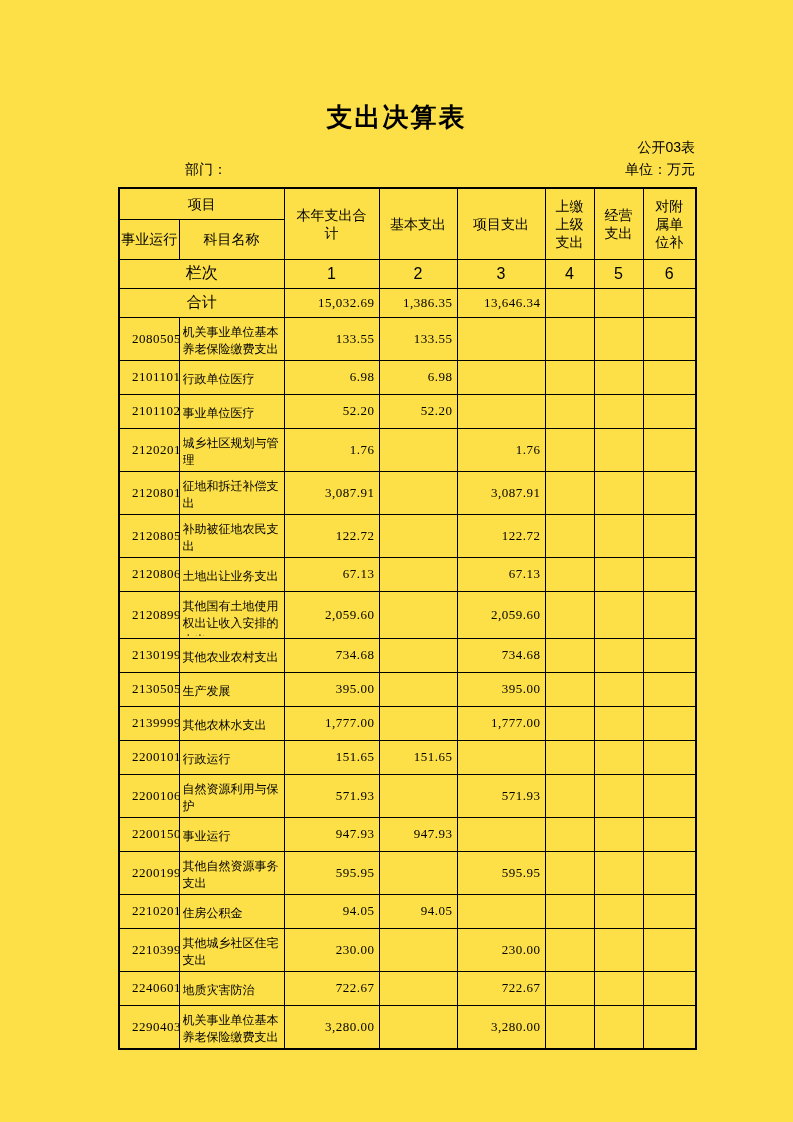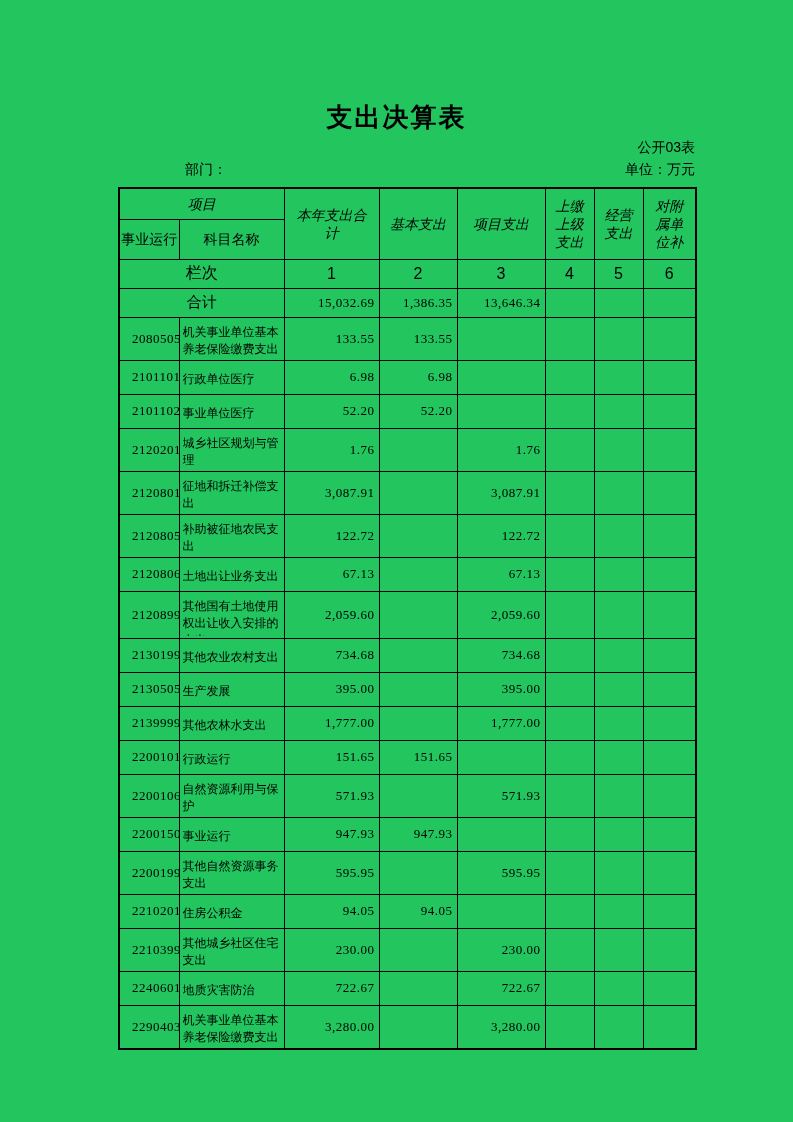--- a/index.html
+++ b/index.html
@@ -1,17 +1,17 @@
 <!DOCTYPE html>
 <html><head>
 <meta charset="utf-8">
 <style>
   html,body{margin:0;padding:0;background:#ffffff;}
   .page{
-    position:relative;width:793px;height:1122px;background:#22c55e;
+    position:relative;width:793px;height:1122px;background:#fde047;
     font-family:"Liberation Sans","DejaVu Sans",sans-serif;color:#000;
     overflow:hidden;
   }
   .page-title{
     position:absolute;left:0;right:0;top:100px;text-align:center;
     font-size:26px;font-weight:bold;letter-spacing:2px;
   }
   .table-code{
     position:absolute;top:139px;left:118px;width:577px;text-align:right;
     font-size:14px;
@@ -27,21 +27,21 @@
     position:absolute;left:118px;top:187px;width:577px;
     border-collapse:collapse;table-layout:fixed;
     border:2px solid #000;
   }
   table.report td,table.report th{
     border:1px solid #000;font-weight:normal;vertical-align:middle;
     overflow:hidden;
   }
   
   th{font-size:14px;text-align:center;line-height:18px;}
-  .h-project{height:31px;font-style:italic;}
+  .h-project{height:31px;}
   .h-sub{height:40px;}
   .h-narrow{padding:0 6px;}
   .h-total{padding:0 8px;}
   .h-code{padding:0 1px;}
   
   .rank-row td{height:26px;font-size:16px;text-align:center;border-top:2px solid #000;}
   .total-row td{height:26px;border-bottom:2px solid #000;}
   .total-row .lbl{font-size:15px;text-align:center;}
   
   .num{

